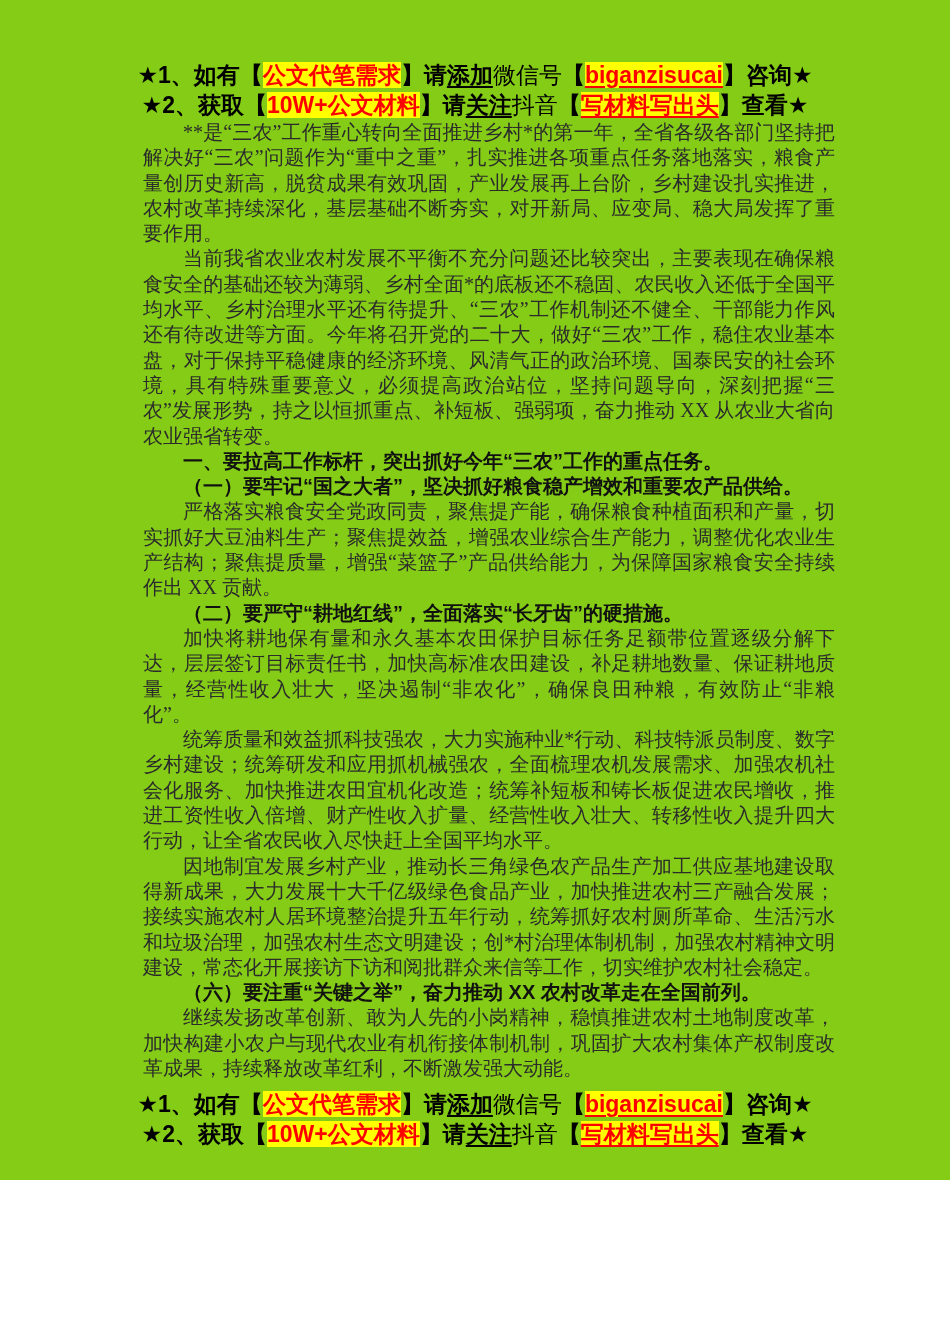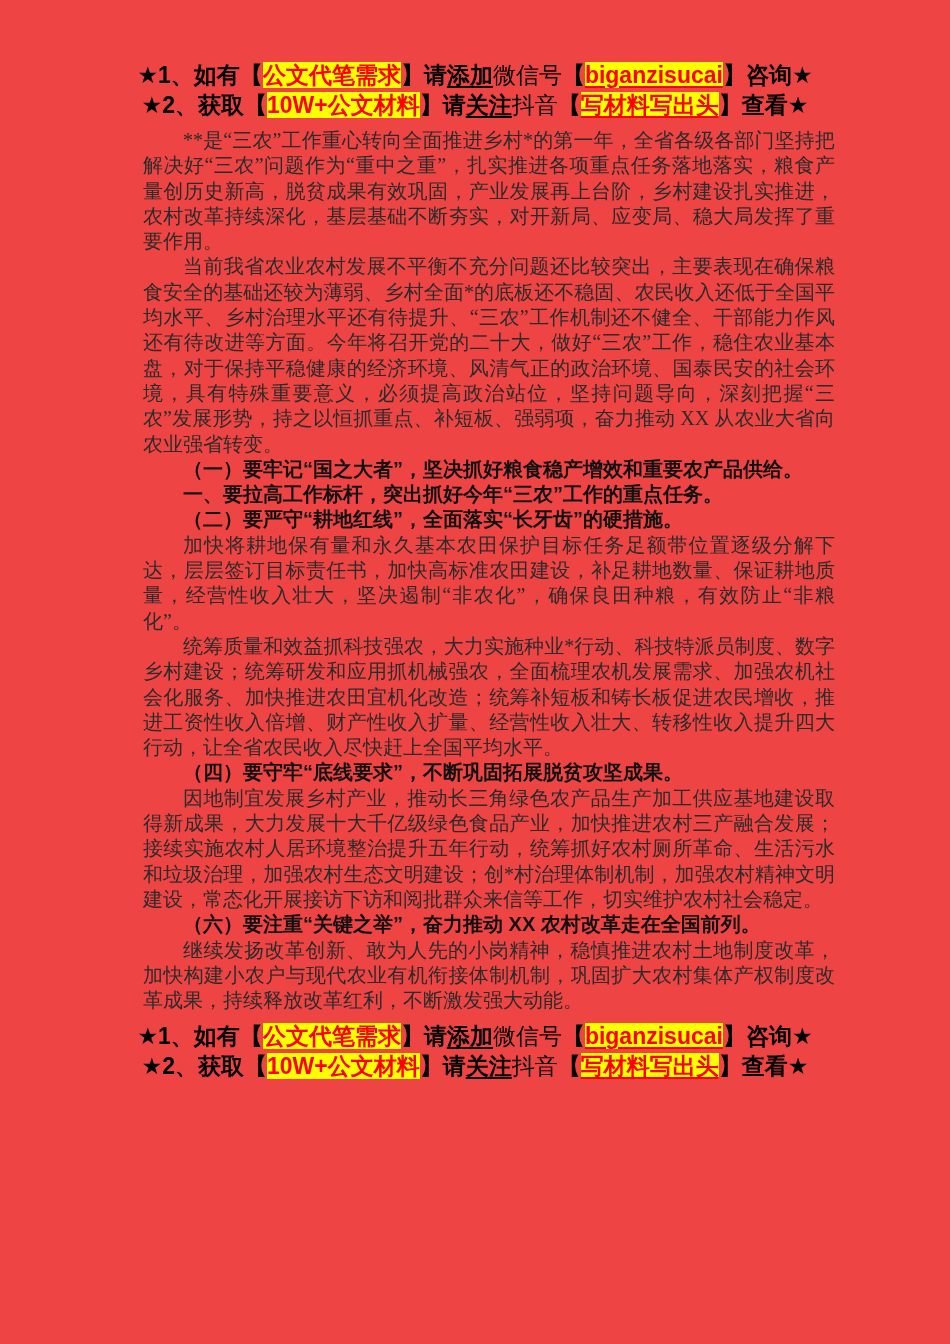--- a/index.html
+++ b/index.html
@@ -1,21 +1,21 @@
 <!DOCTYPE html>
 <html><head>
 <meta charset="utf-8">
 <style>
   html, body { margin: 0; padding: 0; background: #ffffff; }
   .page {
     position: relative;
     width: 950px;
-    height: 1344px;
+    height: 1180px;
     margin: 0 auto;
-    background: #ef4444;
+    background: #84cc16;
     box-sizing: border-box;
     padding: 60px 115px 0 143px;
     overflow: hidden;
   }
   
   .banner {
     margin-left: -143px;
     margin-right: -115px;
     text-align: center;
   }
@@ -26,21 +26,20 @@
     line-height: 30px;
     color: #000000;
     white-space: nowrap;
   }
   .seg { display: inline; }
   .seg-regular { font-weight: 400; }
   .seg-hl { color: #ff0000; background: #ffff00; }
   .seg-u { text-decoration: underline; text-underline-offset: 3px; }
   
   .content {
-    margin-top: 8px;
     font-family: "Liberation Serif", "DejaVu Serif", serif;
     font-size: 20px;
     line-height: 25.3px;
     color: #2b2b2b;
     text-align: justify;
   }
   .content p {
     margin: 0;
     padding: 0;
     text-indent: 2em;
@@ -56,26 +55,26 @@
 <body>
 
 <div class="page">
   <div class="banner banner-top" id="banner-top">
       <div class="banner-line"><span class="seg">★1、如有【</span><span class="seg seg-hl">公文代笔需求</span><span class="seg">】请</span><span class="seg seg-u">添加</span><span class="seg seg-regular">微信号</span><span class="seg">【</span><span class="seg seg-hl seg-u">biganzisucai</span><span class="seg">】咨询★</span></div>
       <div class="banner-line"><span class="seg">★2、获取【</span><span class="seg seg-hl">10W+公文材料</span><span class="seg">】请</span><span class="seg seg-u">关注</span><span class="seg seg-regular">抖音</span><span class="seg">【</span><span class="seg seg-hl seg-u">写材料写出头</span><span class="seg">】查看★</span></div>
     </div>
   <div class="content" id="doc-content">
       <p class="body">**是“三农”工作重心转向全面推进乡村*的第一年，全省各级各部门坚持把解决好“三农”问题作为“重中之重”，扎实推进各项重点任务落地落实，粮食产量创历史新高，脱贫成果有效巩固，产业发展再上台阶，乡村建设扎实推进，农村改革持续深化，基层基础不断夯实，对开新局、应变局、稳大局发挥了重要作用。</p>
       <p class="body">当前我省农业农村发展不平衡不充分问题还比较突出，主要表现在确保粮食安全的基础还较为薄弱、乡村全面*的底板还不稳固、农民收入还低于全国平均水平、乡村治理水平还有待提升、“三农”工作机制还不健全、干部能力作风还有待改进等方面。今年将召开党的二十大，做好“三农”工作，稳住农业基本盘，对于保持平稳健康的经济环境、风清气正的政治环境、国泰民安的社会环境，具有特殊重要意义，必须提高政治站位，坚持问题导向，深刻把握“三农”发展形势，持之以恒抓重点、补短板、强弱项，奋力推动 XX 从农业大省向农业强省转变。</p>
+      <p class="heading">一、要拉高工作标杆，突出抓好今年“三农”工作的重点任务。</p>
       <p class="heading">（一）要牢记“国之大者”，坚决抓好粮食稳产增效和重要农产品供给。</p>
-      <p class="heading">一、要拉高工作标杆，突出抓好今年“三农”工作的重点任务。</p>
+      <p class="body">严格落实粮食安全党政同责，聚焦提产能，确保粮食种植面积和产量，切实抓好大豆油料生产；聚焦提效益，增强农业综合生产能力，调整优化农业生产结构；聚焦提质量，增强“菜篮子”产品供给能力，为保障国家粮食安全持续作出 XX 贡献。</p>
       <p class="heading">（二）要严守“耕地红线”，全面落实“长牙齿”的硬措施。</p>
       <p class="body">加快将耕地保有量和永久基本农田保护目标任务足额带位置逐级分解下达，层层签订目标责任书，加快高标准农田建设，补足耕地数量、保证耕地质量，经营性收入壮大，坚决遏制“非农化”，确保良田种粮，有效防止“非粮化”。</p>
       <p class="body">统筹质量和效益抓科技强农，大力实施种业*行动、科技特派员制度、数字乡村建设；统筹研发和应用抓机械强农，全面梳理农机发展需求、加强农机社会化服务、加快推进农田宜机化改造；统筹补短板和铸长板促进农民增收，推进工资性收入倍增、财产性收入扩量、经营性收入壮大、转移性收入提升四大行动，让全省农民收入尽快赶上全国平均水平。</p>
-      <p class="heading">（四）要守牢“底线要求”，不断巩固拓展脱贫攻坚成果。</p>
       <p class="body">因地制宜发展乡村产业，推动长三角绿色农产品生产加工供应基地建设取得新成果，大力发展十大千亿级绿色食品产业，加快推进农村三产融合发展；接续实施农村人居环境整治提升五年行动，统筹抓好农村厕所革命、生活污水和垃圾治理，加强农村生态文明建设；创*村治理体制机制，加强农村精神文明建设，常态化开展接访下访和阅批群众来信等工作，切实维护农村社会稳定。</p>
       <p class="heading">（六）要注重“关键之举”，奋力推动 XX 农村改革走在全国前列。</p>
       <p class="body">继续发扬改革创新、敢为人先的小岗精神，稳慎推进农村土地制度改革，加快构建小农户与现代农业有机衔接体制机制，巩固扩大农村集体产权制度改革成果，持续释放改革红利，不断激发强大动能。</p>
     </div>
   <div class="banner banner-bottom" id="banner-bottom">
       <div class="banner-line"><span class="seg">★1、如有【</span><span class="seg seg-hl">公文代笔需求</span><span class="seg">】请</span><span class="seg seg-u">添加</span><span class="seg seg-regular">微信号</span><span class="seg">【</span><span class="seg seg-hl seg-u">biganzisucai</span><span class="seg">】咨询★</span></div>
       <div class="banner-line"><span class="seg">★2、获取【</span><span class="seg seg-hl">10W+公文材料</span><span class="seg">】请</span><span class="seg seg-u">关注</span><span class="seg seg-regular">抖音</span><span class="seg">【</span><span class="seg seg-hl seg-u">写材料写出头</span><span class="seg">】查看★</span></div>
     </div>
 </div>
 

